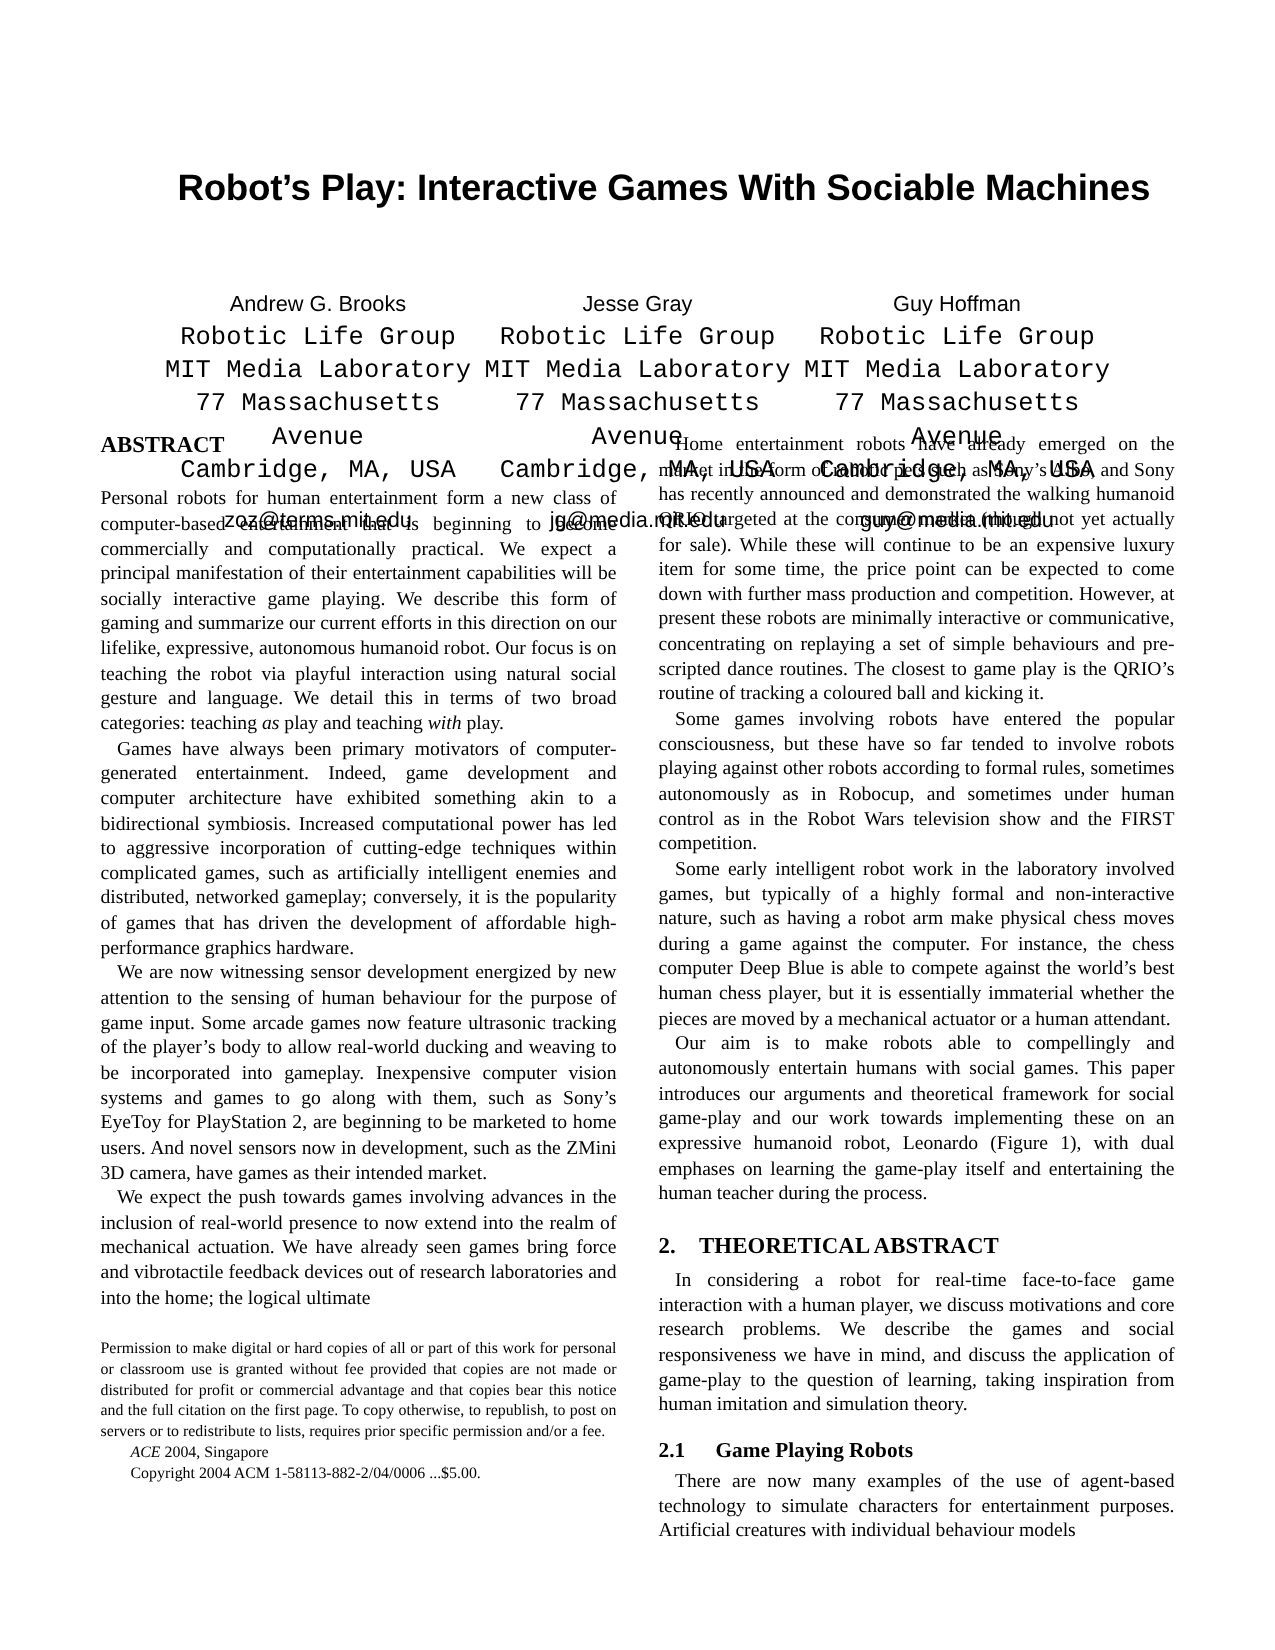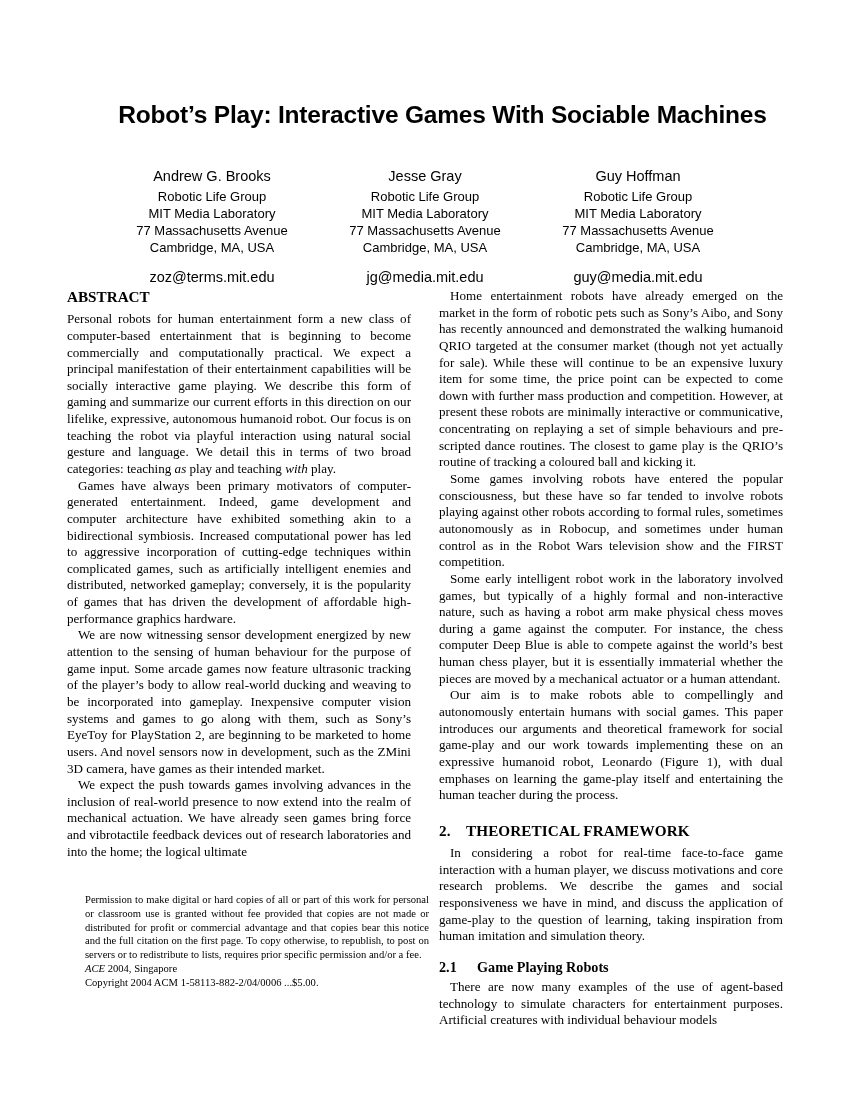--- a/index.html
+++ b/index.html
@@ -23,45 +23,46 @@
     overflow: hidden;
   }
 
   
   .title {
     font-family: "Liberation Sans", sans-serif;
     font-weight: bold;
     font-size: 24.5px;
     line-height: 1.2;
     text-align: center;
-    margin: 5px;
+    margin: 16px;
     padding: 95px 25px 0 60px;
     letter-spacing: -0.2px;
   }
 
   
   .authors {
     display: flex;
     justify-content: center;
-    margin-top: 38px;
+    margin-top: 54px;
     padding: 0 55px;
   }
   .author {
     width: 213px;
     text-align: center;
     font-family: "Liberation Sans", sans-serif;
   }
   .author-name {
     font-size: 14.5px;
     line-height: 1.35;
     margin-bottom: 1px;
   }
   .author-line {
-    font-size: 13px;
+    font-size: 17px;
     line-height: 1.31;
+    font-family: Liberation Mono, monospace;
   }
   .author-email {
     font-size: 14.5px;
     line-height: 1.35;
     margin-top: 12px;
   }
 
   
   .columns {
     position: absolute;
@@ -96,52 +97,53 @@
   }
   h3.subsection .num {
     display: inline-block;
     width: 38px;
   }
   h2.abstract-head {
     font-family: "Liberation Serif", serif;
     font-weight: bold;
     font-size: 15.2px;
     line-height: 1.2;
-    margin: 0 0 5px 0;
+    margin: 0 0 18px 0;
   }
 
   p.body {
     font-size: 13.1px;
     line-height: 1.272;
     text-align: justify;
     text-justify: inter-word;
     margin: 0;
     text-indent: 11px;
     hyphens: none;
   }
   p.body.noindent {
     text-indent: 0;
   }
 
   
   .copyright {
     position: absolute;
     top: 893px;
-    left: 85px;
+    left: 67px;
     width: 344px;
     font-family: "Liberation Serif", serif;
     font-size: 10.6px;
     line-height: 1.3;
   }
   .copyright p {
     margin: 0;
     text-align: justify;
   }
   .copyright p.nojust {
     text-align: left;
+    margin-left: 20px;
   }
   .copyright .ital {
     font-style: italic;
   }
 </style>
 </head>
 <body>
 
 <div class="page">
 
@@ -188,21 +190,21 @@
 
     </div>
 
     <div class="col">
 
       <p class="body">Home entertainment robots have already emerged on the market in the form of robotic pets such as Sony’s Aibo, and Sony has recently announced and demonstrated the walking humanoid QRIO targeted at the consumer market (though not yet actually for sale). While these will continue to be an expensive luxury item for some time, the price point can be expected to come down with further mass production and competition. However, at present these robots are minimally interactive or communicative, concentrating on replaying a set of simple behaviours and pre-scripted dance routines. The closest to game play is the QRIO’s routine of tracking a coloured ball and kicking it.</p>
       <p class="body">Some games involving robots have entered the popular consciousness, but these have so far tended to involve robots playing against other robots according to formal rules, sometimes autonomously as in Robocup, and sometimes under human control as in the Robot Wars television show and the FIRST competition.</p>
       <p class="body">Some early intelligent robot work in the laboratory involved games, but typically of a highly formal and non-interactive nature, such as having a robot arm make physical chess moves during a game against the computer. For instance, the chess computer Deep Blue is able to compete against the world’s best human chess player, but it is essentially immaterial whether the pieces are moved by a mechanical actuator or a human attendant.</p>
       <p class="body">Our aim is to make robots able to compellingly and autonomously entertain humans with social games. This paper introduces our arguments and theoretical framework for social game-play and our work towards implementing these on an expressive humanoid robot, Leonardo (Figure 1), with dual emphases on learning the game-play itself and entertaining the human teacher during the process.</p>
 
-      <h2 class="section"><span class="num">2.</span><span>THEORETICAL FRAMEWORK</span></h2>
+      <h2 class="section"><span class="num">2.</span><span>THEORETICAL ABSTRACT</span></h2>
 
       <p class="body">In considering a robot for real-time face-to-face game interaction with a human player, we discuss motivations and core research problems. We describe the games and social responsiveness we have in mind, and discuss the application of game-play to the question of learning, taking inspiration from human imitation and simulation theory.</p>
 
       <h3 class="subsection"><span class="num">2.1</span><span>Game Playing Robots</span></h3>
 
       <p class="body">There are now many examples of the use of agent-based technology to simulate characters for entertainment purposes. Artificial creatures with individual behaviour models</p>
 
     </div>
   </div>
 

